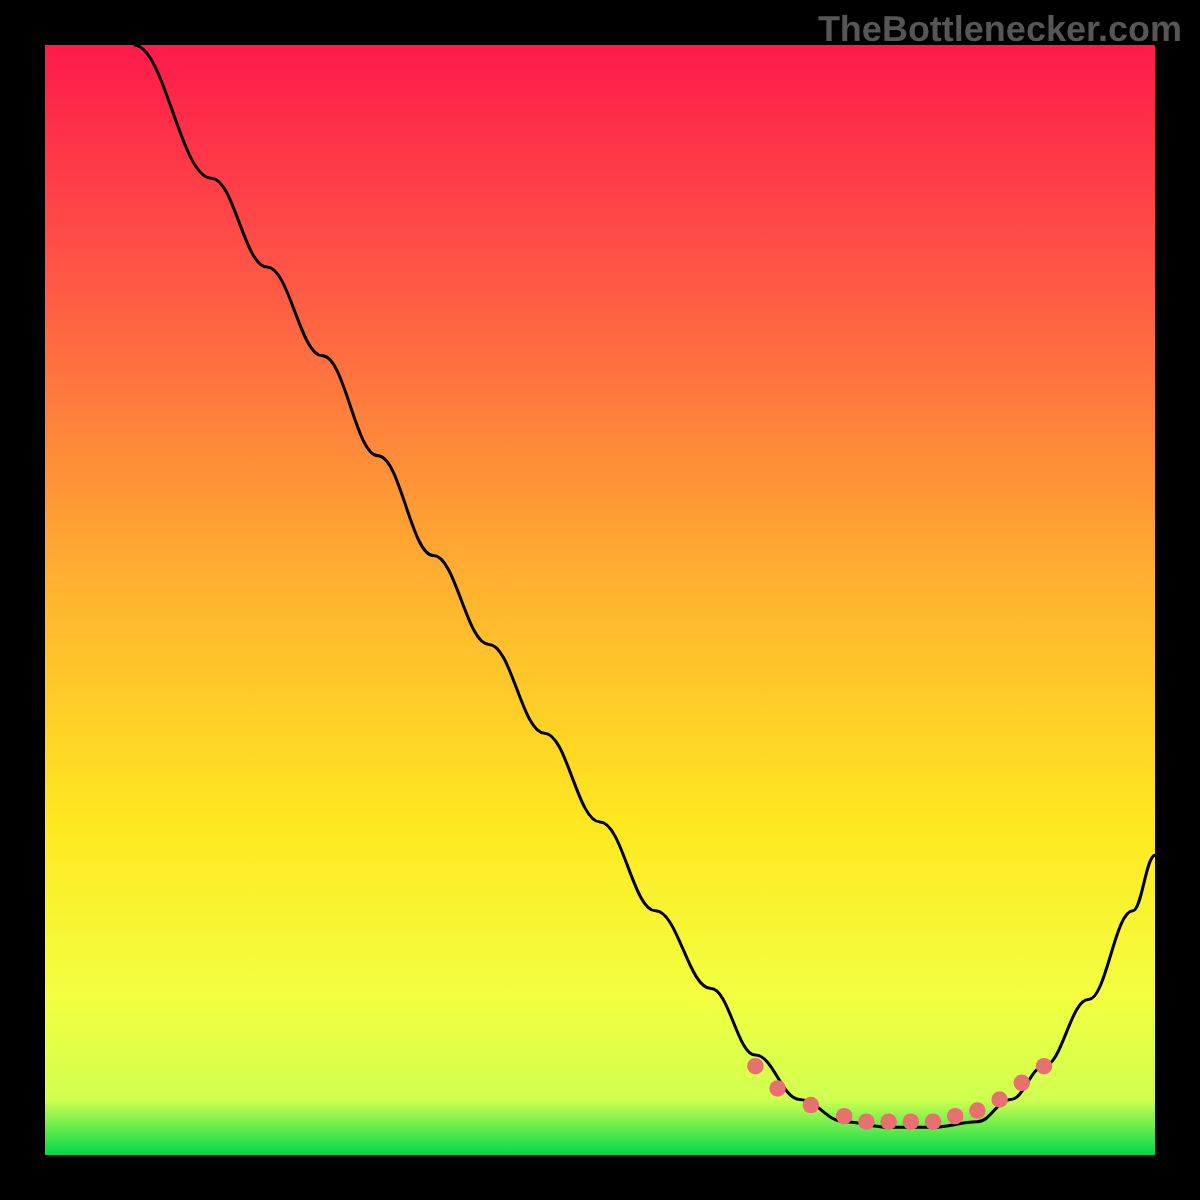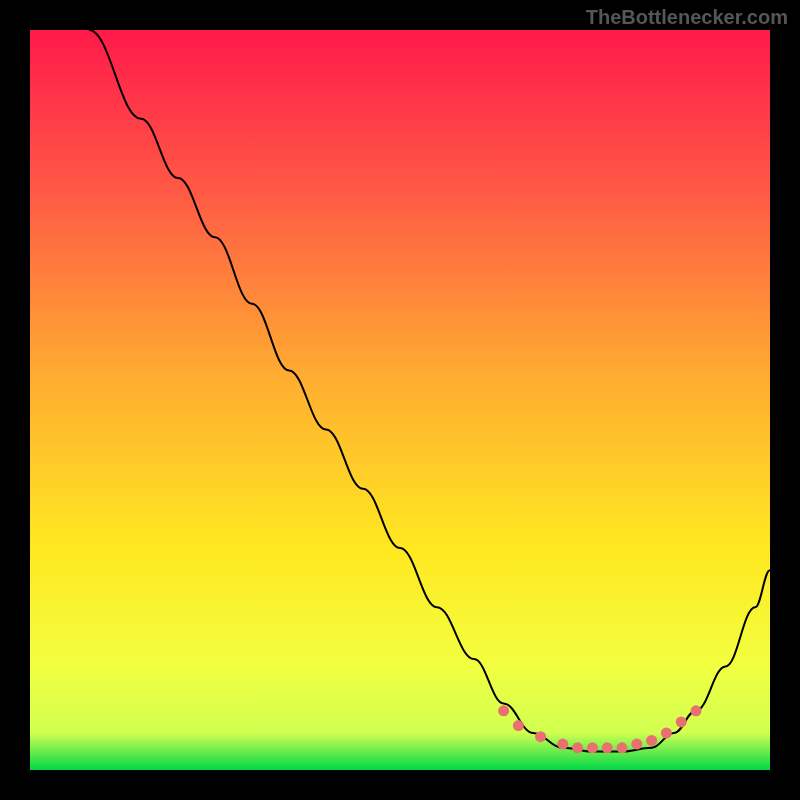--- a/index.html
+++ b/index.html
@@ -12,21 +12,21 @@
       height: 800px;
       background: #000;
       position: relative;
       overflow: hidden;
     }
     .attribution {
       position: absolute;
       top: 6px;
       right: 12px;
       font-family: Arial, sans-serif;
-      font-size: 20px;
+      font-size: 24px;
       font-weight: bold;
       color: #565656;
       z-index: 10;
     }
     .plot-area {
       position: absolute;
       left: 30px;
       top: 30px;
       width: 740px;
       height: 740px;

